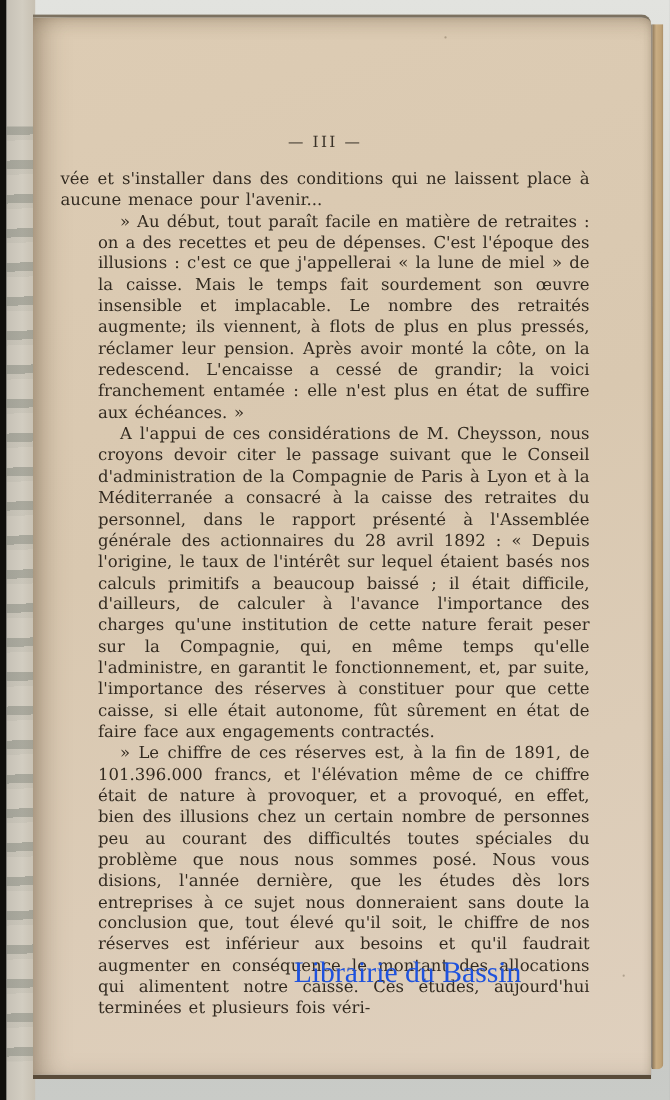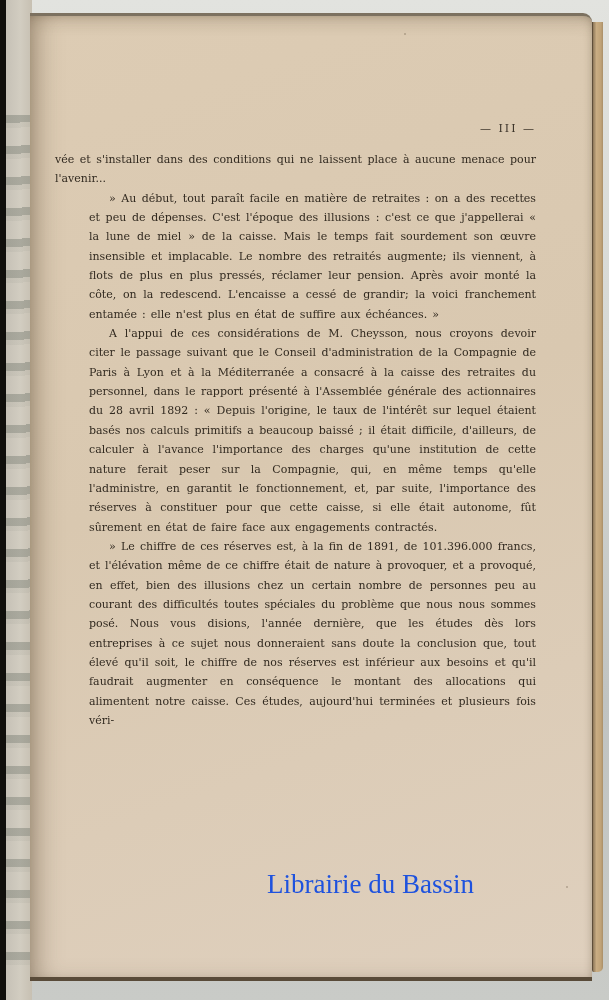--- a/index.html
+++ b/index.html
@@ -44,29 +44,29 @@
     position: absolute; left: 592px; top: 22px; width: 10px; height: 950px;
     background: linear-gradient(90deg, #8d7759 0%, #c9ad83 35%, #bfa277 80%, #a98e67 100%);
     border-left: 1px solid #5e4e39;
     border-radius: 0 0 5px 2px;
   }
   .text-area {
     position: absolute; left: 55px; top: 122px; width: 481px;
     color: #322a20;
   }
   .page-header {
-    text-align: right;
-    font-size: 11px;
+    text-align: center;
+    font-size: 14px;
     letter-spacing: 2px;
     margin: 0 0 15px 0;
     color: #3a3228;
   }
   .text-area p {
     margin: 0;
-    font-size: 11px;
+    font-size: 15px;
     line-height: 19.35px;
     text-align: justify;
     word-spacing: 1.5px;
   }
   .text-area p.indent { text-indent: 20px; margin-left: 34px; }
   .watermark {
     position: absolute; left: 267px; top: 829px;
     font-family: Liberation Serif, serif;
     font-size: 27px;
     font-weight: 400;

